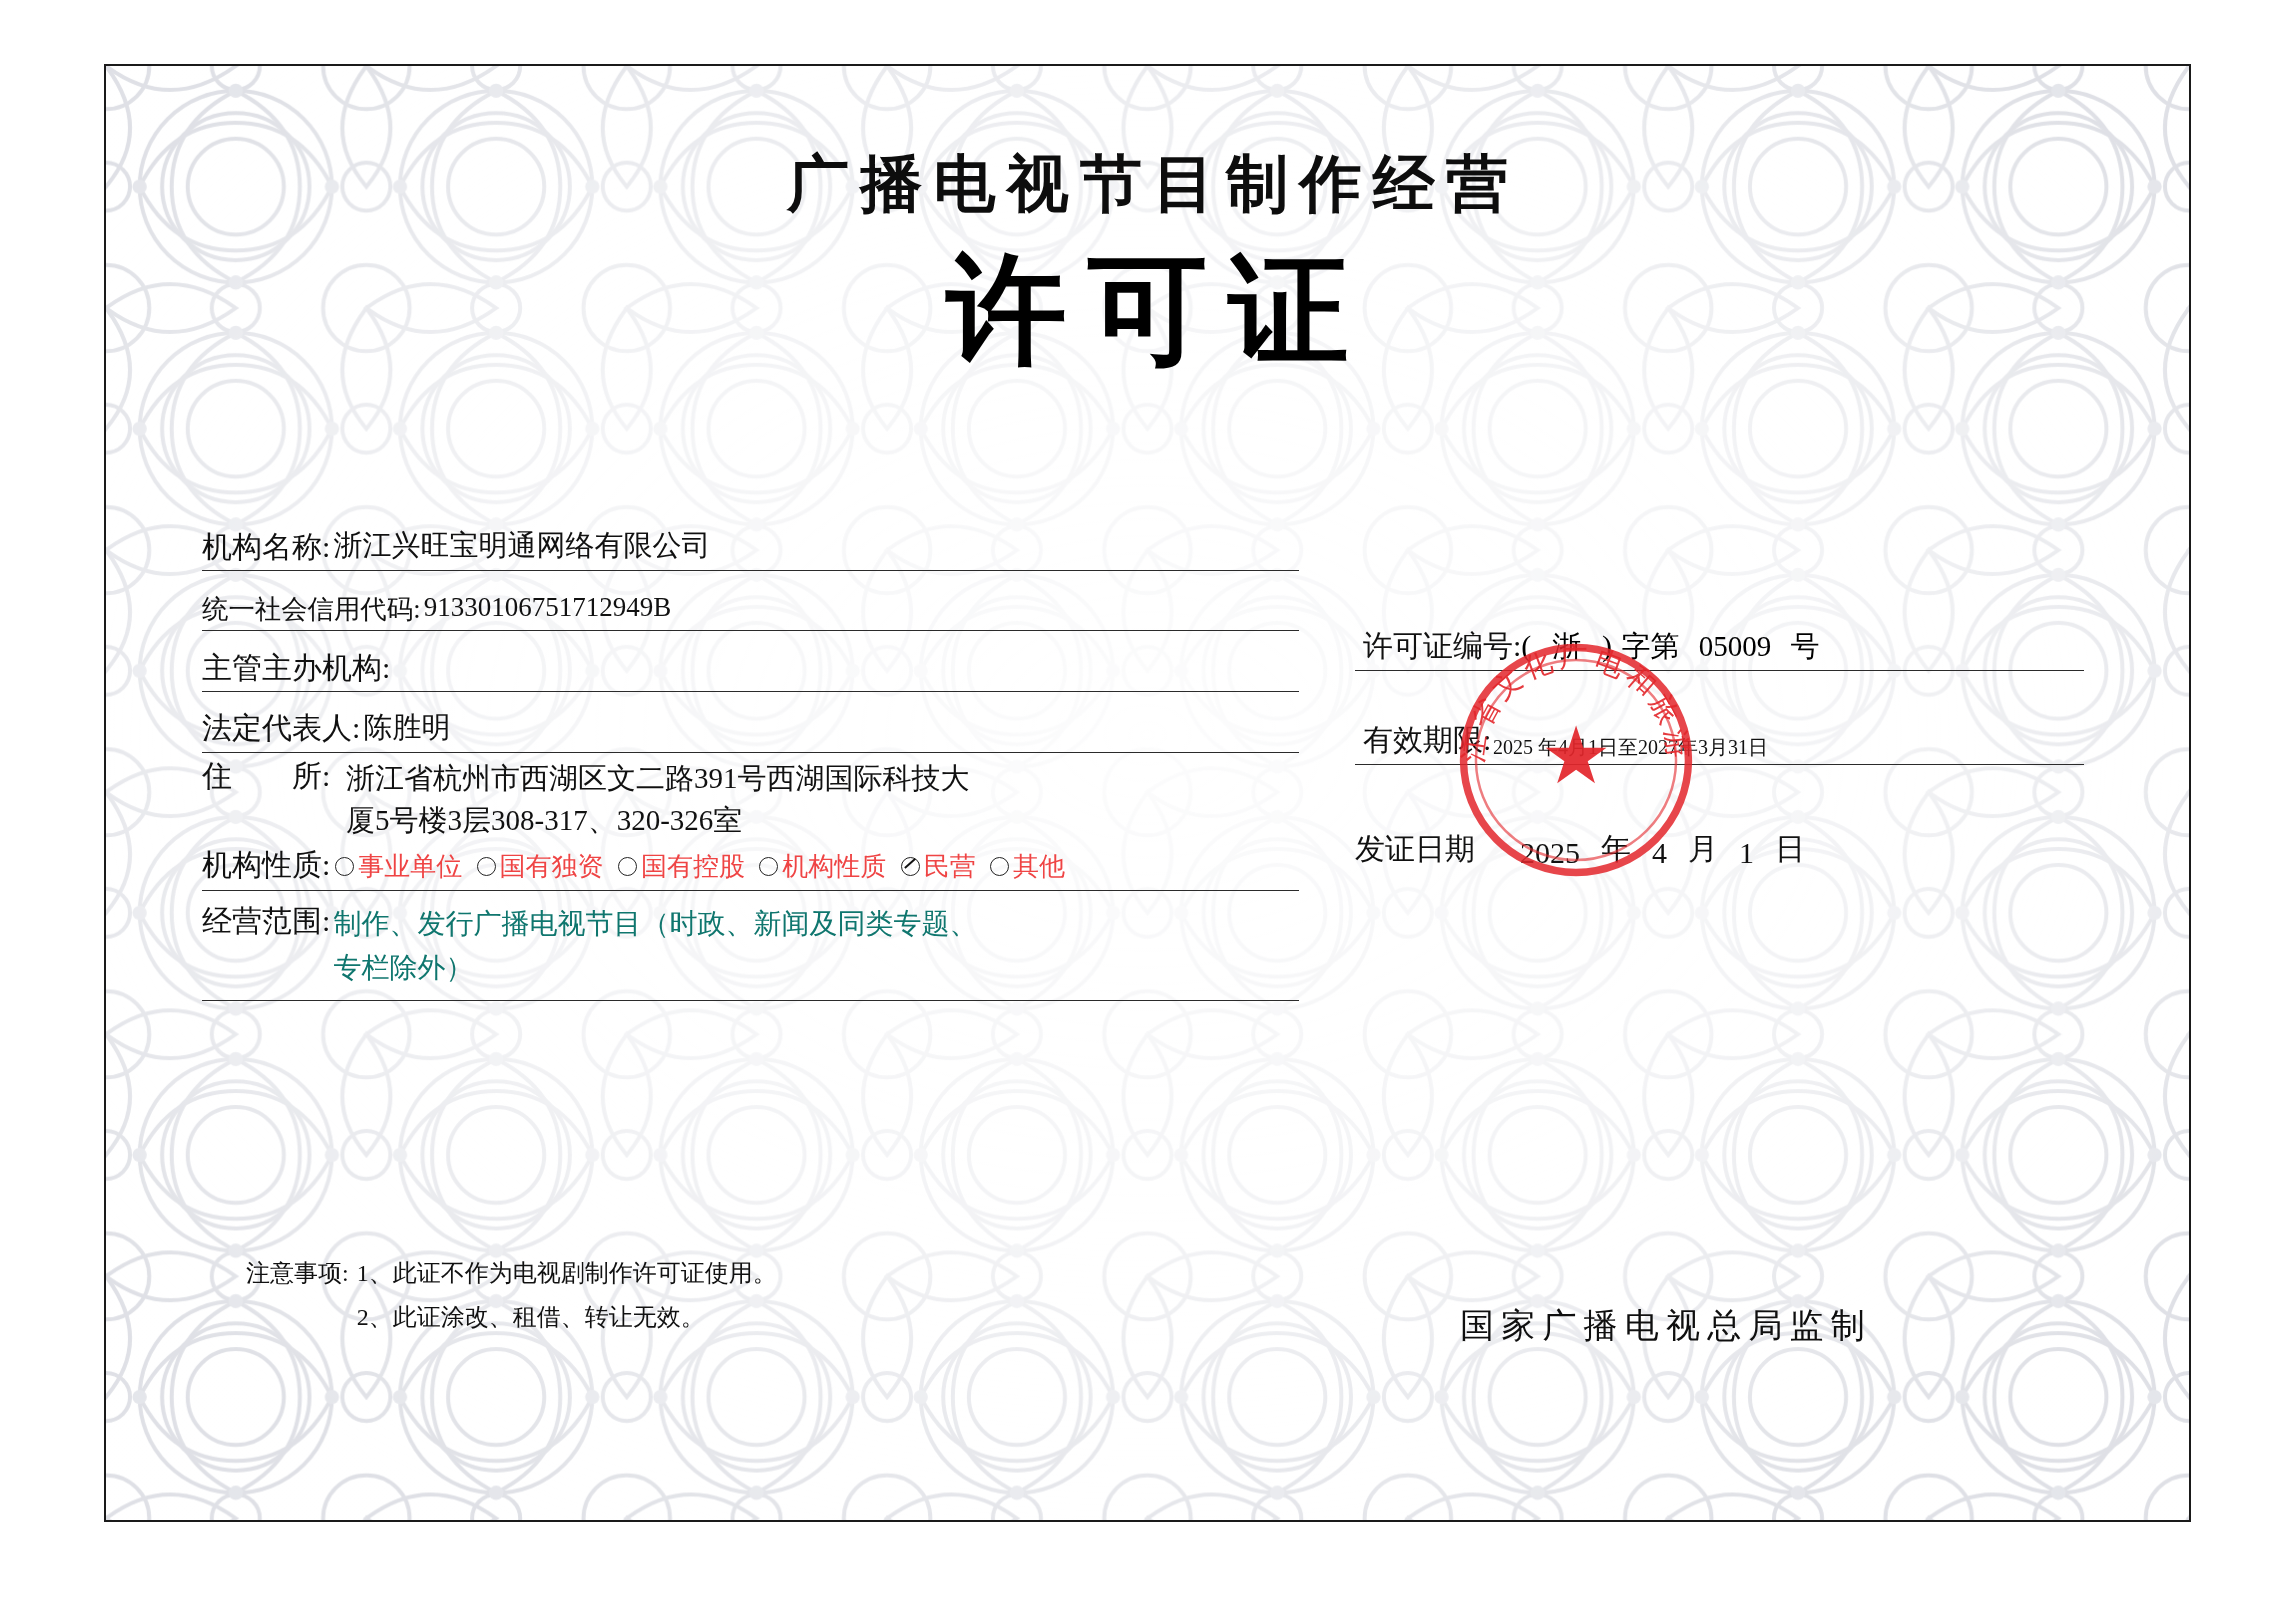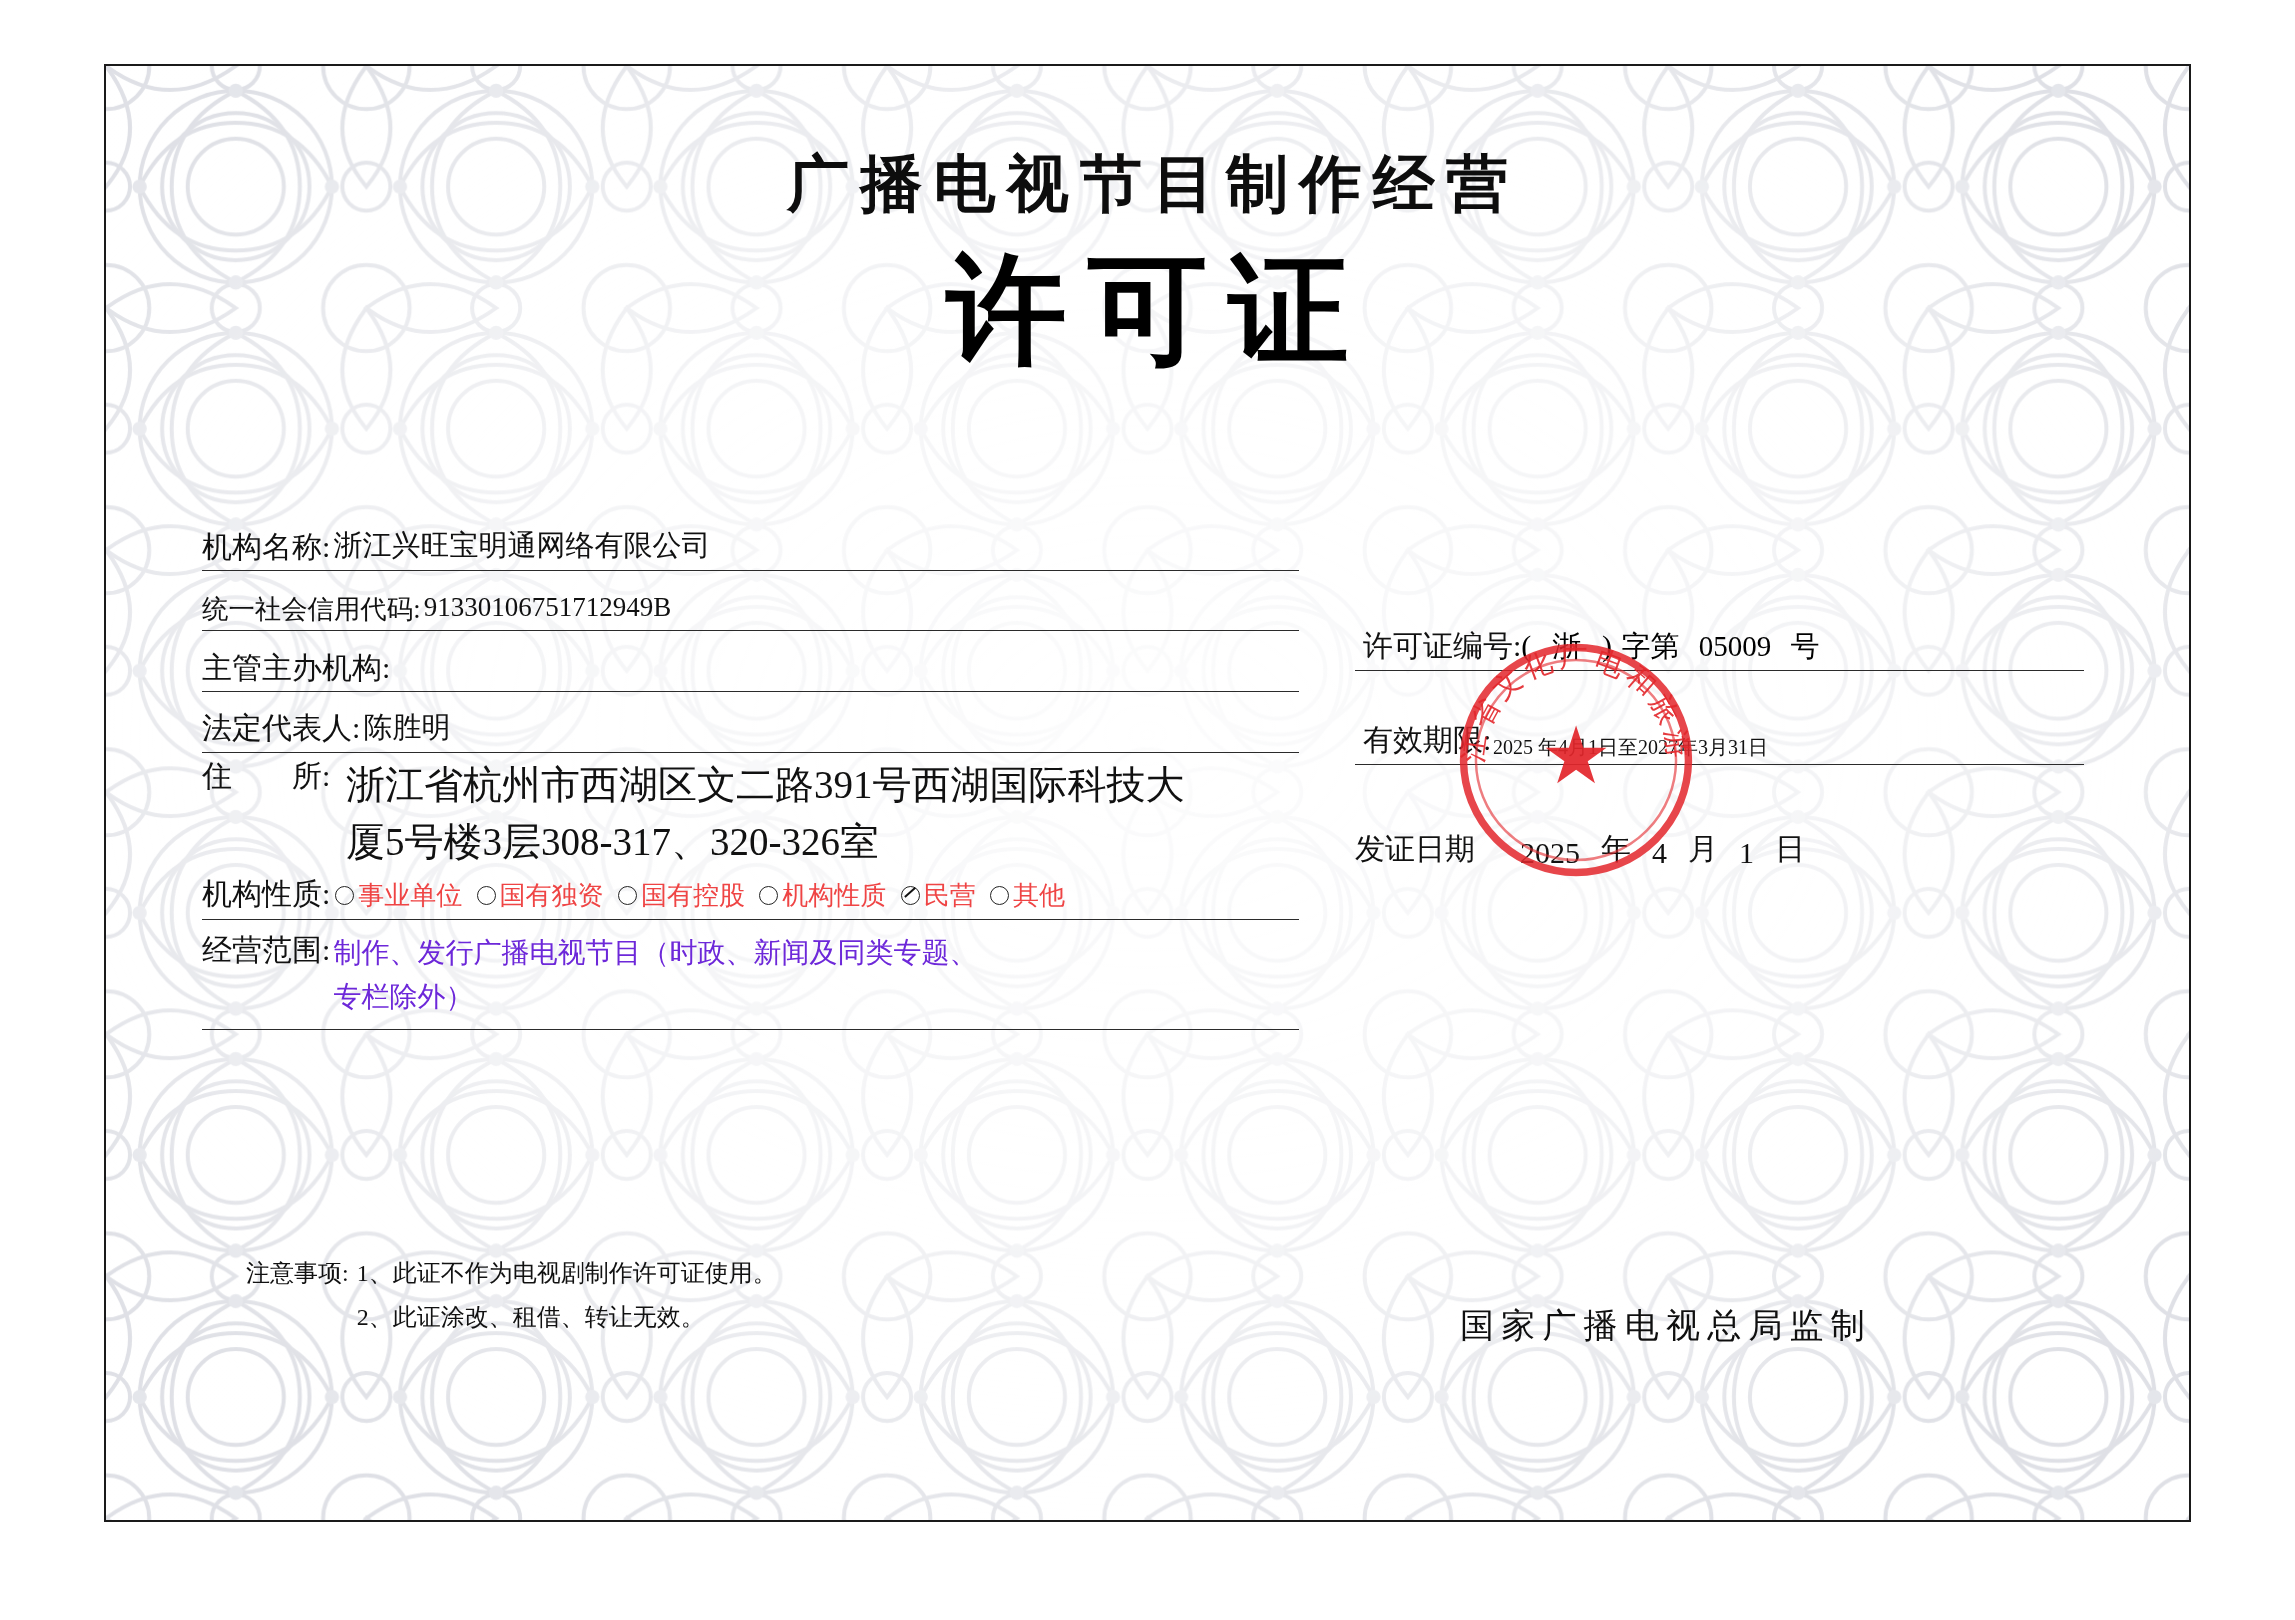--- a/index.html
+++ b/index.html
@@ -133,21 +133,21 @@
     width: 120px;
   }
 
   
   .addr-block {
     display: flex;
     align-items: flex-start;
     min-height: 50px;
   }
   .addr-text {
-    font-size: 39px;
+    font-size: 29px;
     line-height: 1.45;
     color: #111;
   }
 
   
   .radio-row {
     display: flex;
     align-items: flex-end;
     flex-wrap: nowrap;
     gap: 0;
@@ -188,21 +188,21 @@
   }
 
   
   .scope-block {
     display: flex;
     align-items: flex-start;
   }
   .scope-text {
     font-size: 28px;
     line-height: 1.55;
-    color: #6d28d9;
+    color: #0f766e;
     padding-left: 3.2px;
   }
 
   
   .rfield {
     position: relative;
     margin-bottom: 42px;
   }
   .rrow {
     display: flex;

